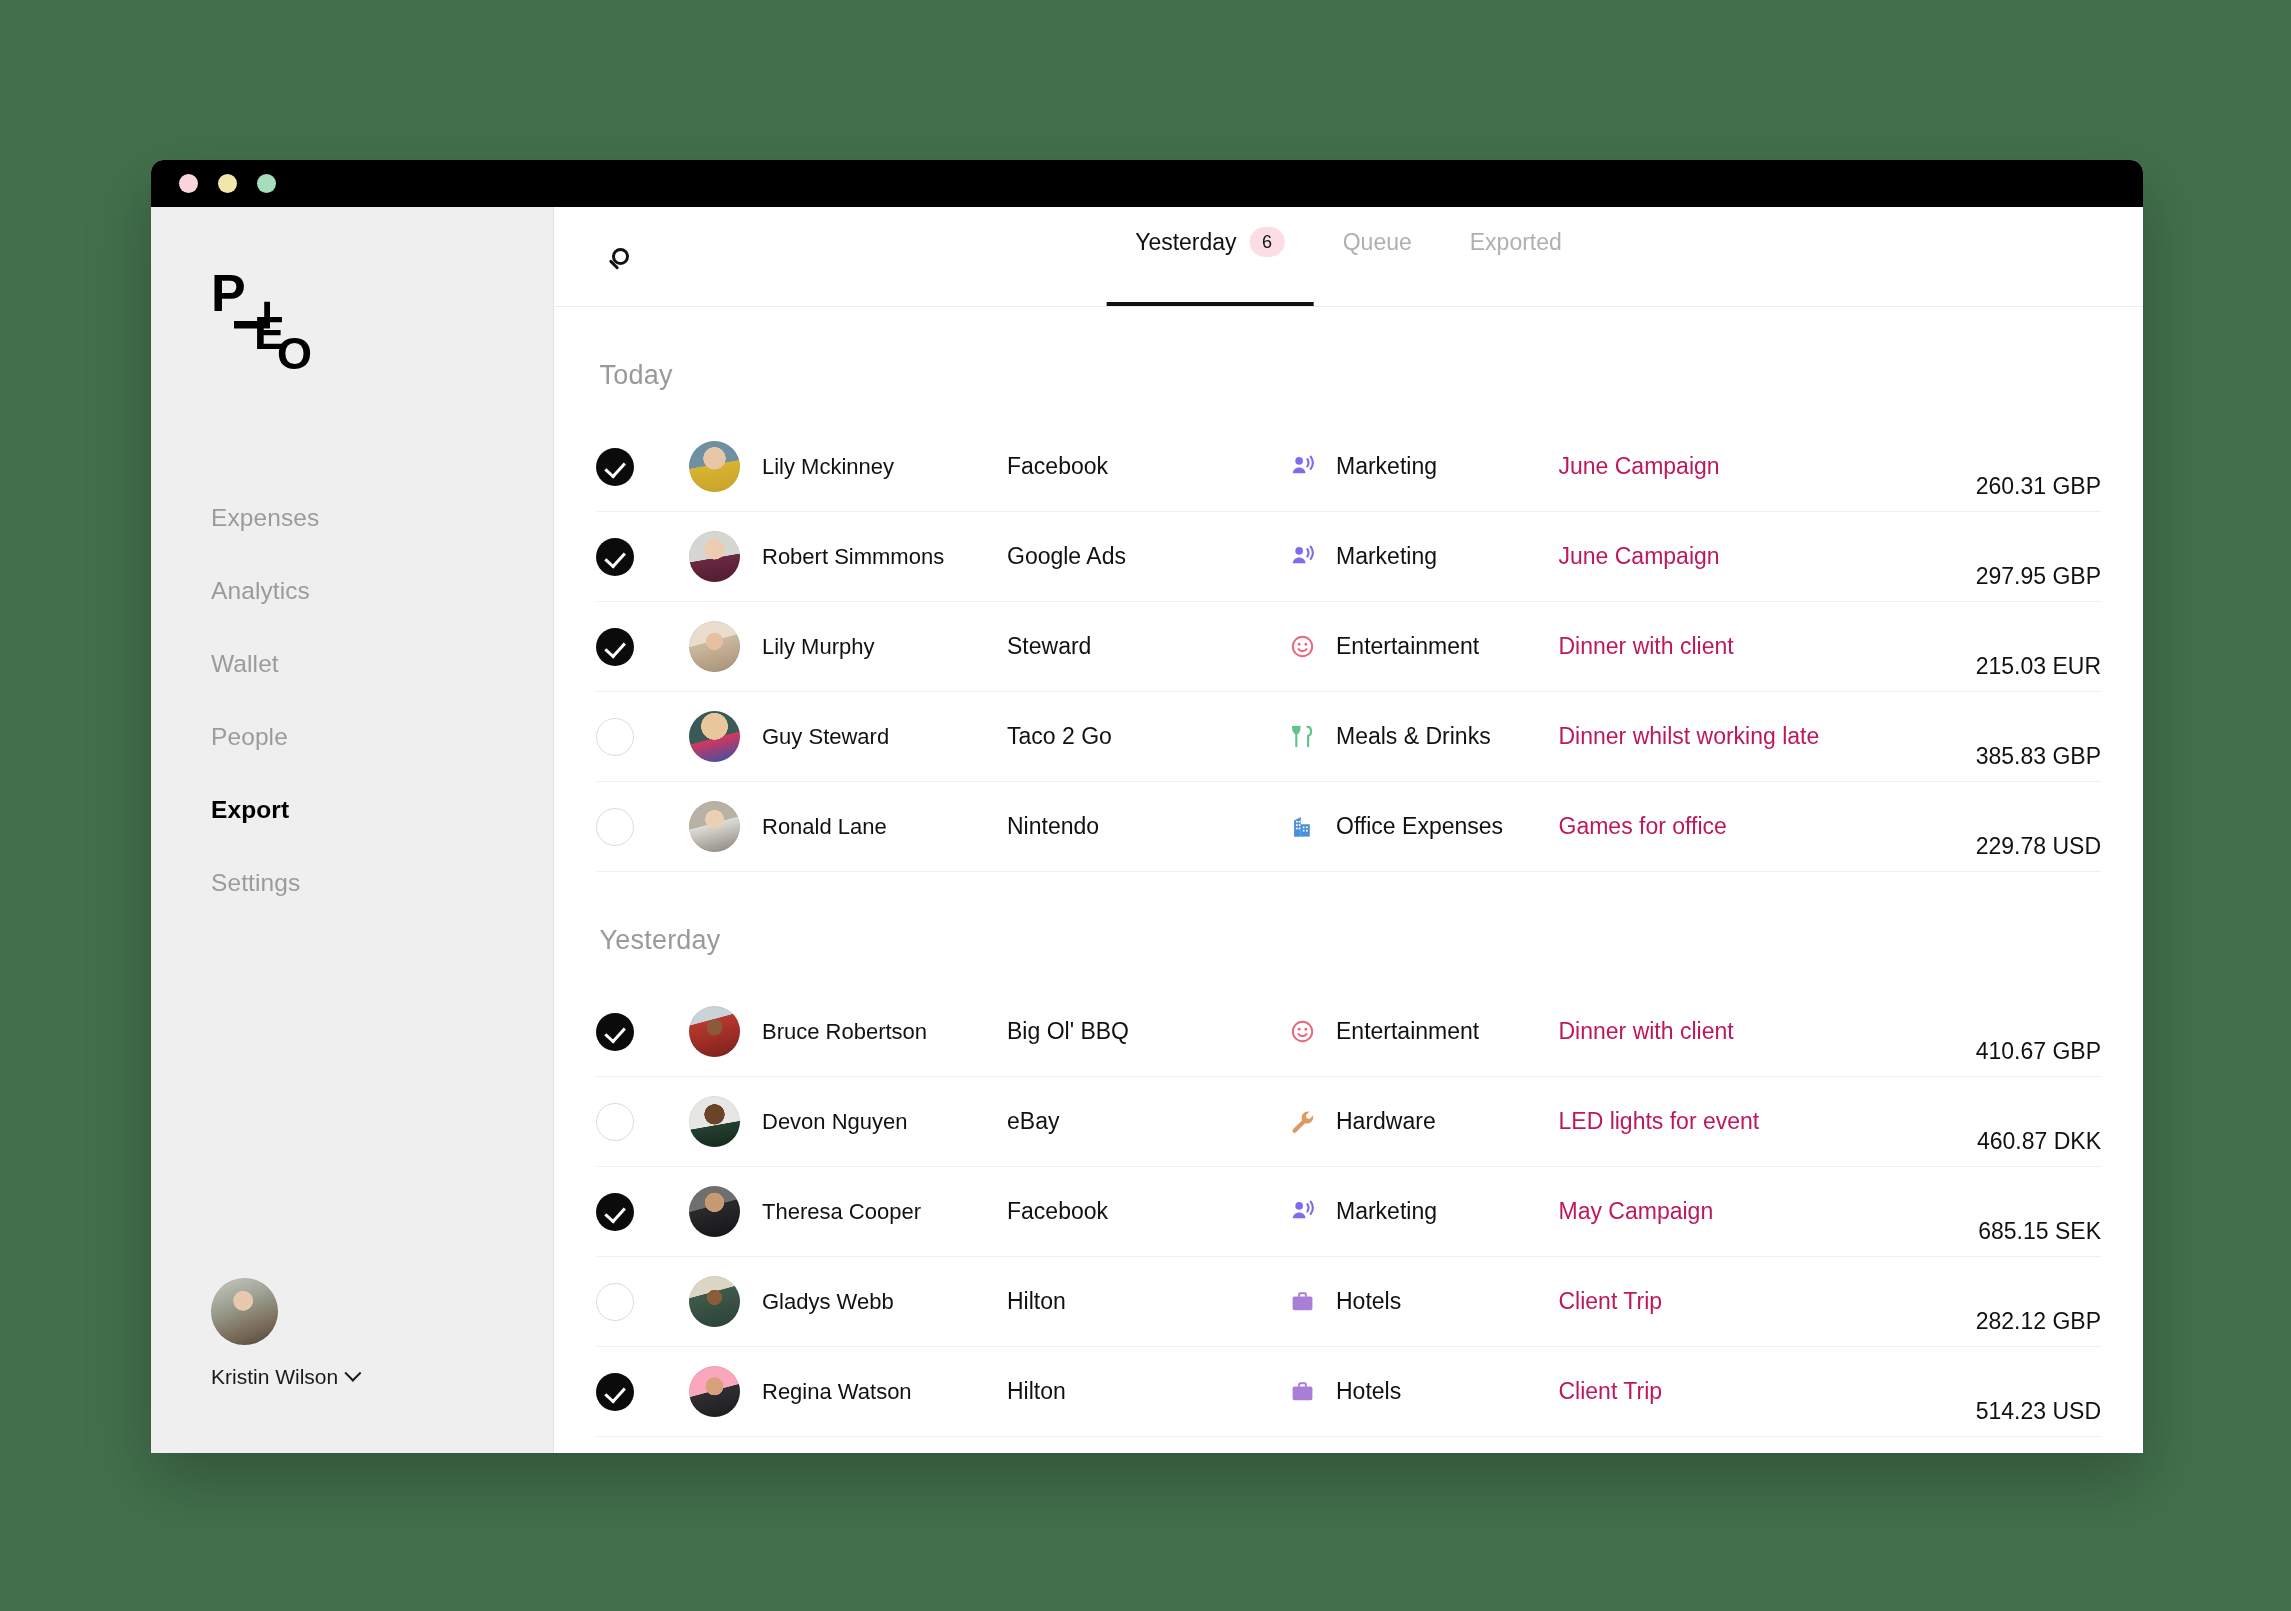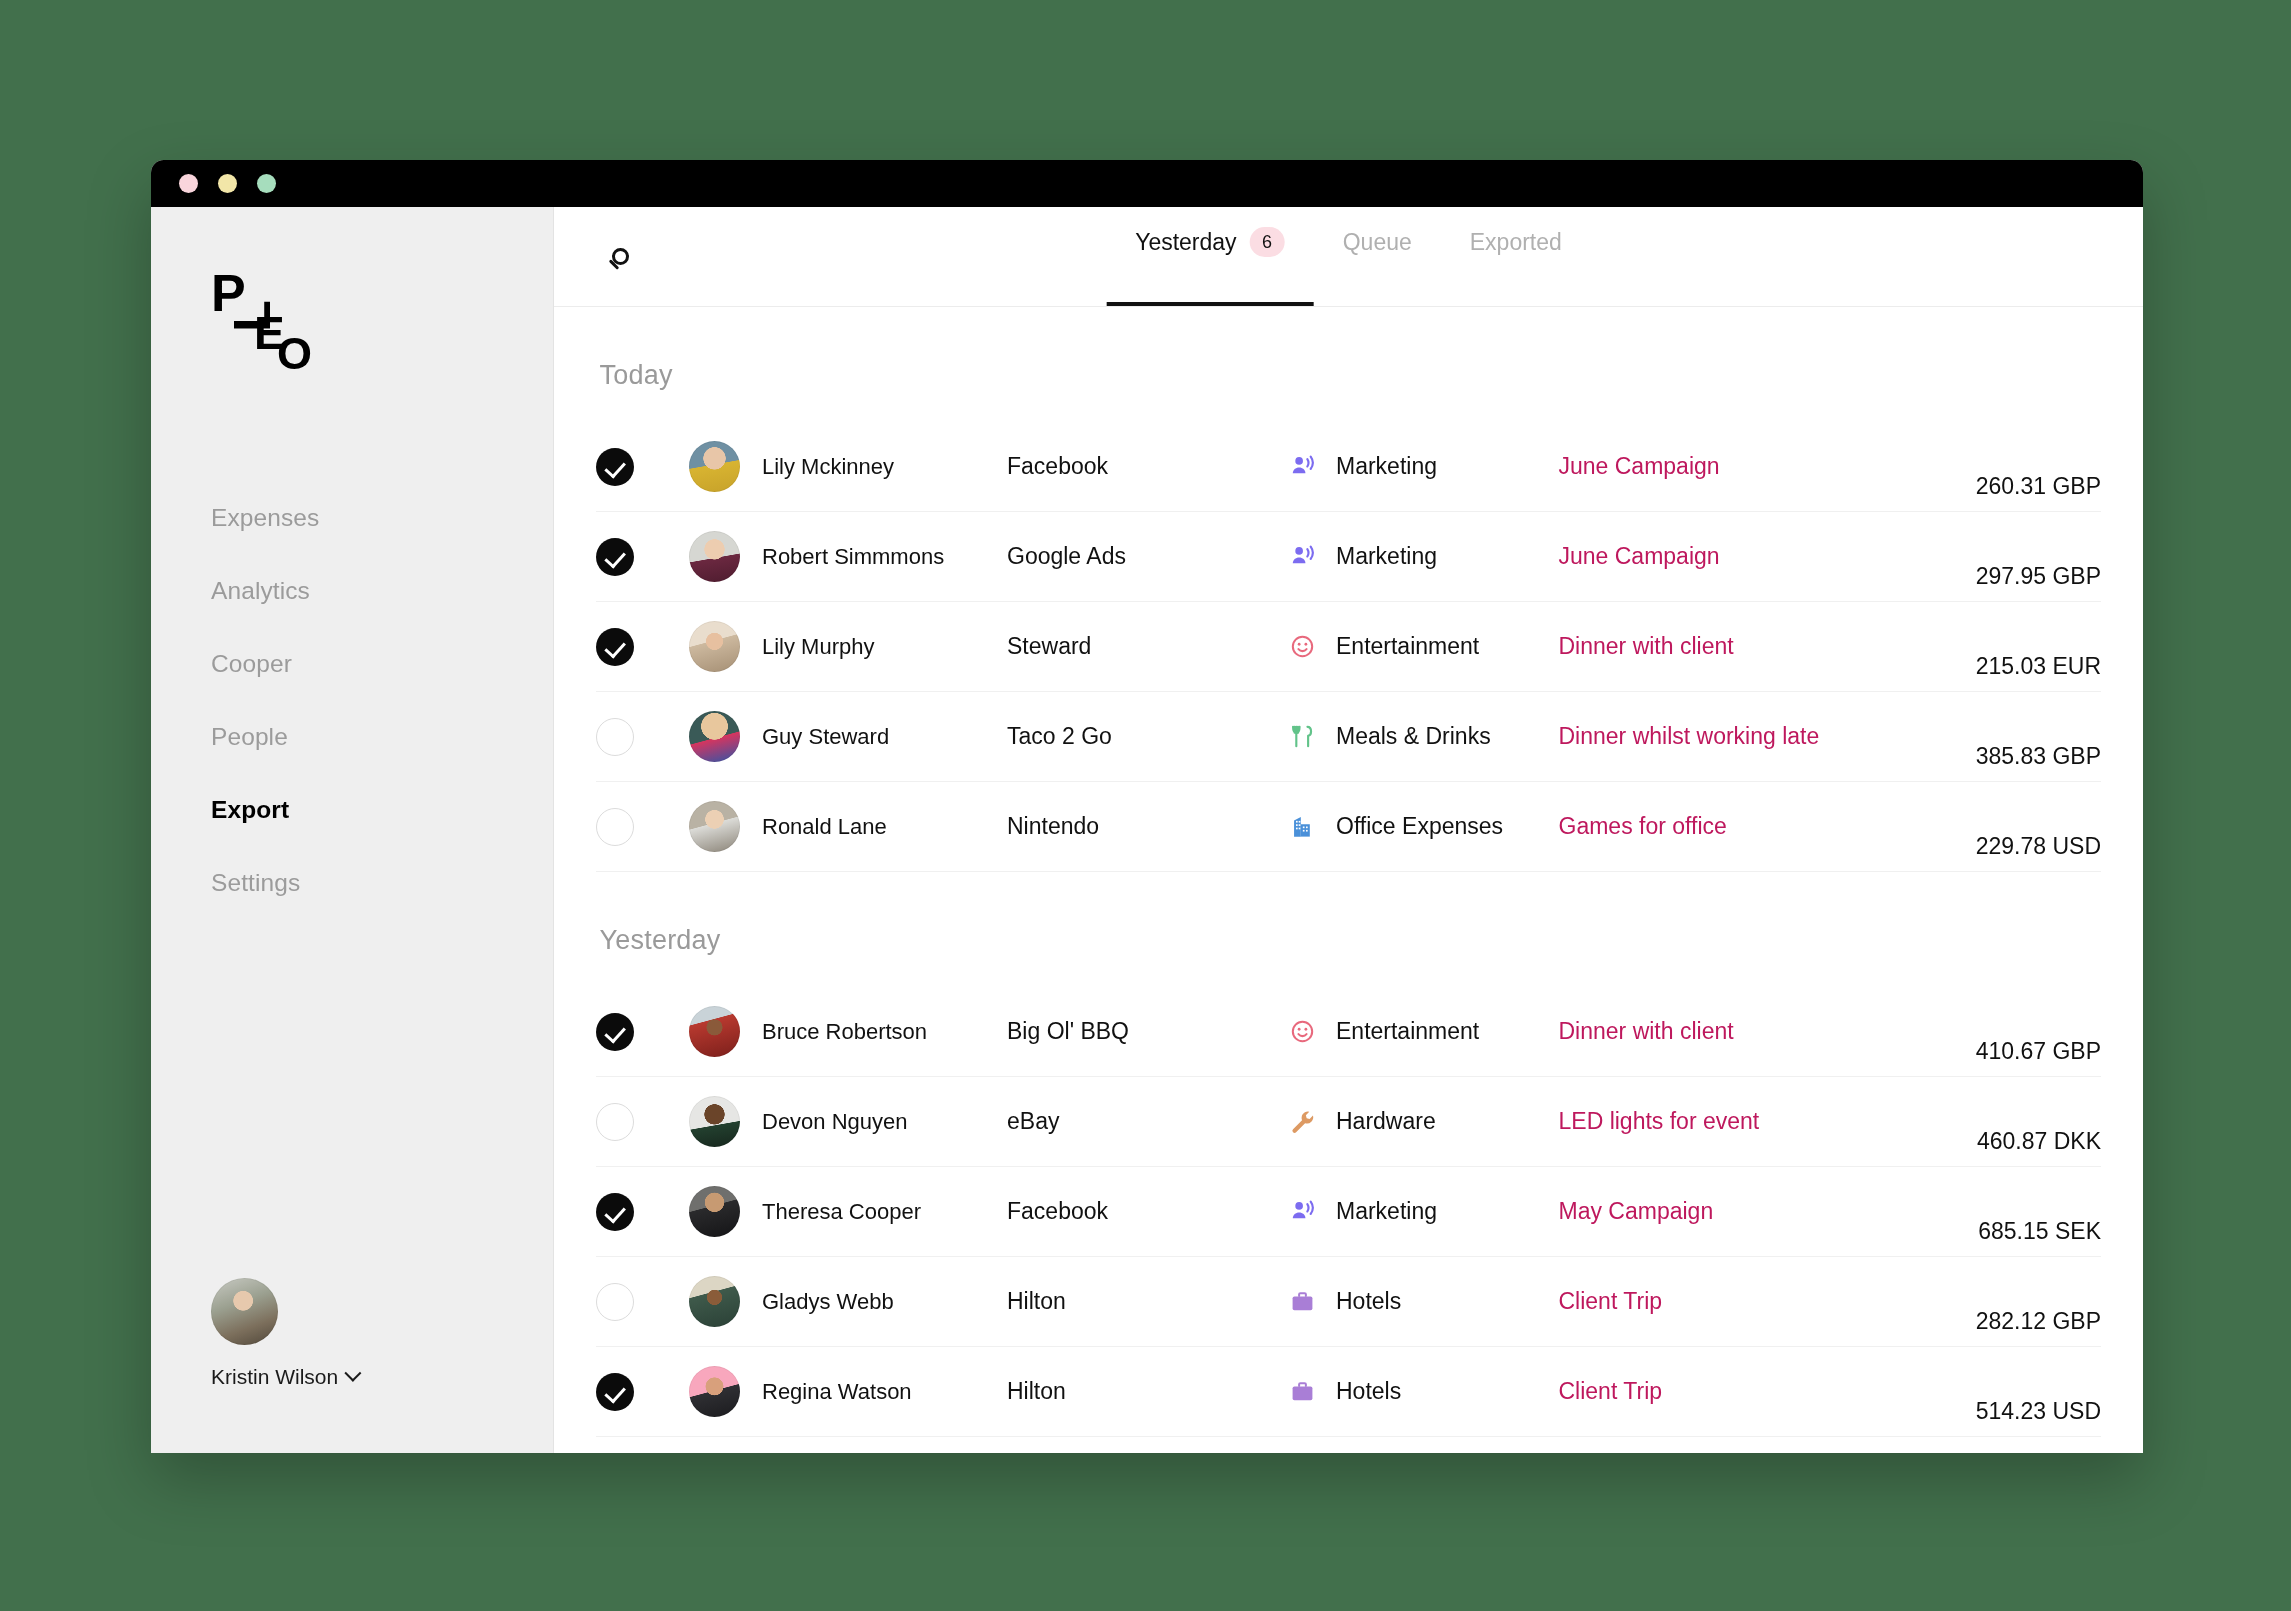--- a/index.html
+++ b/index.html
@@ -301,21 +301,21 @@
       <div class="logo-wrap">
         <span class="logo-letter logo-p">P</span>
         <span class="logo-letter logo-l">L</span>
         <span class="logo-letter logo-e">E</span>
         <span class="logo-letter logo-o">O</span>
       </div>
 
       <nav class="nav">
         <div class="nav-item">Expenses</div>
         <div class="nav-item">Analytics</div>
-        <div class="nav-item">Cooper</div>
+        <div class="nav-item">Wallet</div>
         <div class="nav-item">People</div>
         <div class="nav-item active">Export</div>
         <div class="nav-item">Settings</div>
       </nav>
 
       <div class="user-block">
         <div class="user-avatar"></div>
         <div class="user-name-row">
           <span>Kristin Wilson</span>
           <span class="chev"></span>

